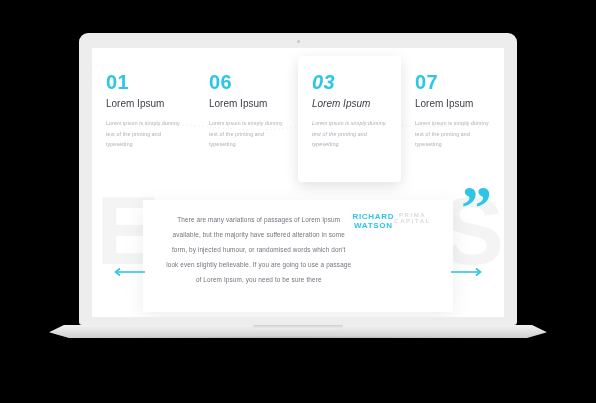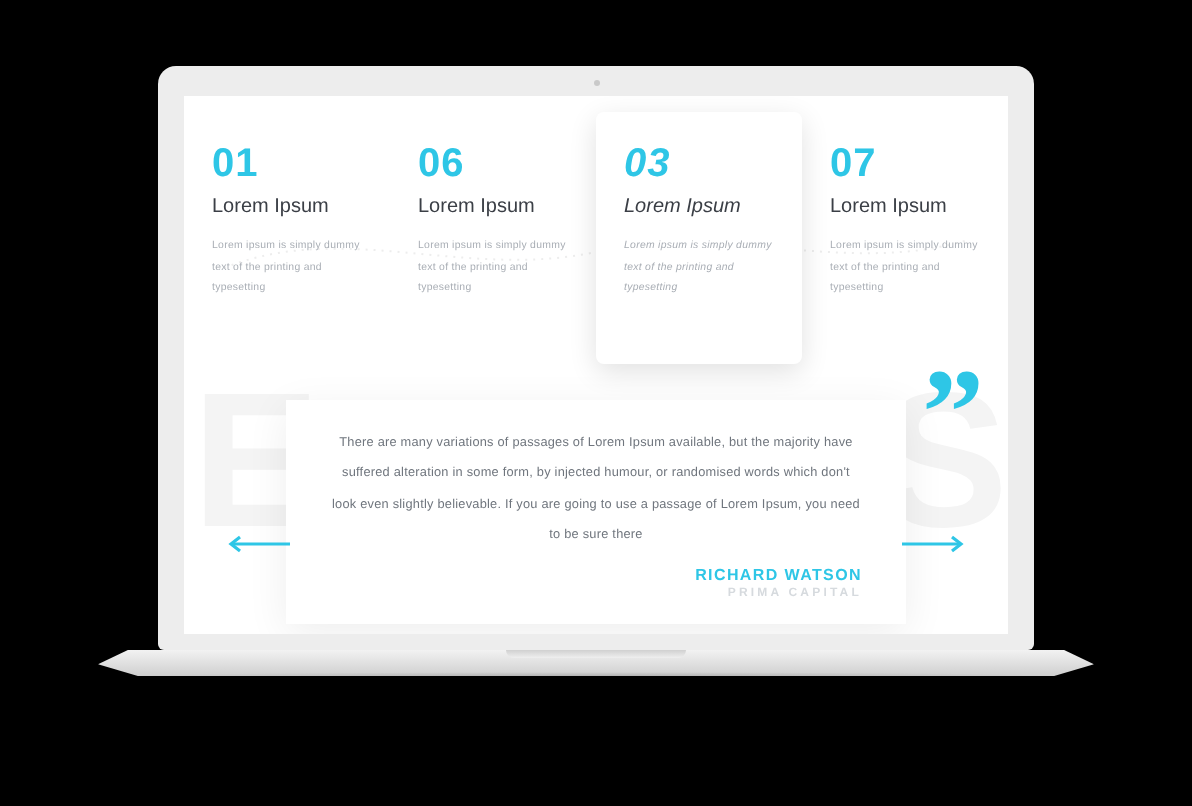--- a/index.html
+++ b/index.html
@@ -114,22 +114,22 @@
     font-weight:bold;
     z-index:4;
   }
   .testimonial{
     position:absolute;
     left:51px; top:152px;
     width:310px; height:112px;
     background:#fff;
     box-shadow:0 5px 20px rgba(0,0,0,.07);
     z-index:2;
-    display:flex;flex-direction:column;
-    align-items:flex-end;justify-content:center;
+    display:flex;flex-direction:row;
+    align-items:flex-start;justify-content:center;
     box-sizing:border-box;
     padding:12px 22px 10px 22px;
   }
   .quote-text{
     font-size:6.4px;color:#6f757d;line-height:2.35;
     text-align:center;letter-spacing:.12px;
     margin:0 0 8px 0;
   }
   .author{
     font-size:8px;color:#2ec6e6;font-weight:bold;

